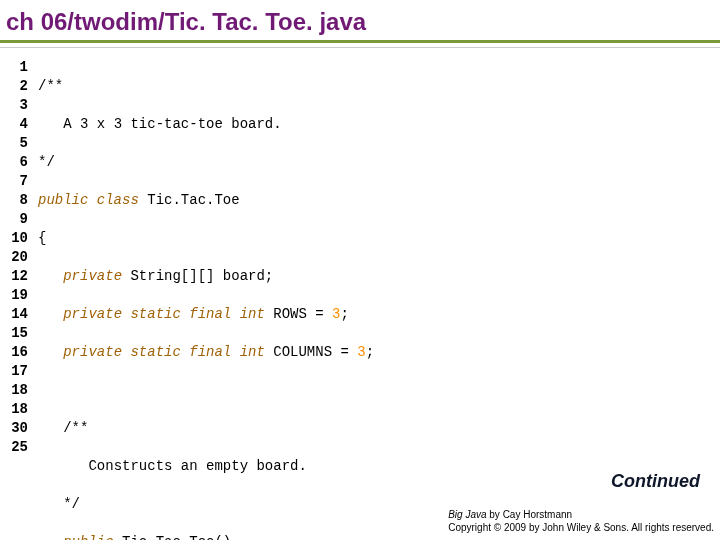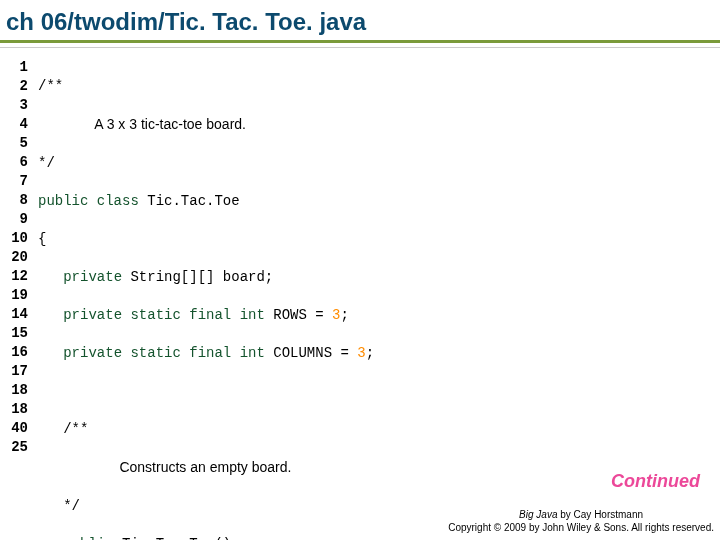--- a/index.html
+++ b/index.html
@@ -7,21 +7,21 @@
     width: 720px;
     height: 540px;
     background: #fff;
     font-family: Verdana, Geneva, sans-serif;
     position: relative;
     overflow: hidden;
   }
   .title {
     font-size: 24px;
     font-weight: bold;
-    color: #0c4a6e;
+    color: #701a75;
     padding: 8px 12px 4px 6px;
     border-bottom: 3px solid #7a9a3a;
     margin-bottom: 4px;
   }
   .sub-rule {
     height: 1px;
     background: #ccc;
     margin: 2px 0 10px 0;
   }
   .code-area {
@@ -38,37 +38,37 @@
     color: #000;
     line-height: 19px;
   }
   .code {
     font-family: "Courier New", monospace;
     font-size: 14px;
     color: #000;
     line-height: 19px;
     white-space: pre;
   }
-  .code .kw { color: #14532d; }
+  .code .kw { color: #a16207; font-style: italic; }
   .code .num { color: #ff8c00; }
-  .code .doc { font-family: Liberation Sans, sans-serif; font-size: 14px; margin-left: 31px; }
+  .code .doc { font-family: Liberation Mono, monospace; font-size: 14px; }
   .continued {
     position: absolute;
     right: 20px;
     bottom: 48px;
     font-style: italic;
     font-weight: bold;
     font-size: 18px;
-    color: #ec4899;
+    color: #0f172a;
   }
   .footer {
     position: absolute;
     right: 6px;
     bottom: 6px;
-    text-align: center;
+    text-align: left;
     font-size: 10px;
     color: #000;
     line-height: 1.3;
   }
   .footer .bi { font-style: italic; }
 </style>
 </head>
 <body>
 
 <div class="title">ch 06/twodim/Tic. Tac. Toe. java</div>
@@ -88,21 +88,21 @@
     <div>10</div>
     <div>20</div>
     <div>12</div>
     <div>19</div>
     <div>14</div>
     <div>15</div>
     <div>16</div>
     <div>17</div>
     <div>18</div>
     <div>18</div>
-    <div>40</div>
+    <div>30</div>
     <div>25</div>
   </div>
   <div class="code">
 <div><span>/**</span></div>
 <div><span>   </span><span class="doc">A 3 x 3 tic-tac-toe board.</span></div>
 <div><span>*/</span></div>
 <div><span class="kw">public class</span><span> Tic.Tac.Toe</span></div>
 <div><span>{</span></div>
 <div><span>   </span><span class="kw">private</span><span> String[][] board;</span></div>
 <div><span>   </span><span class="kw">private static final int</span><span> ROWS = </span><span class="num">3</span><span>;</span></div>

